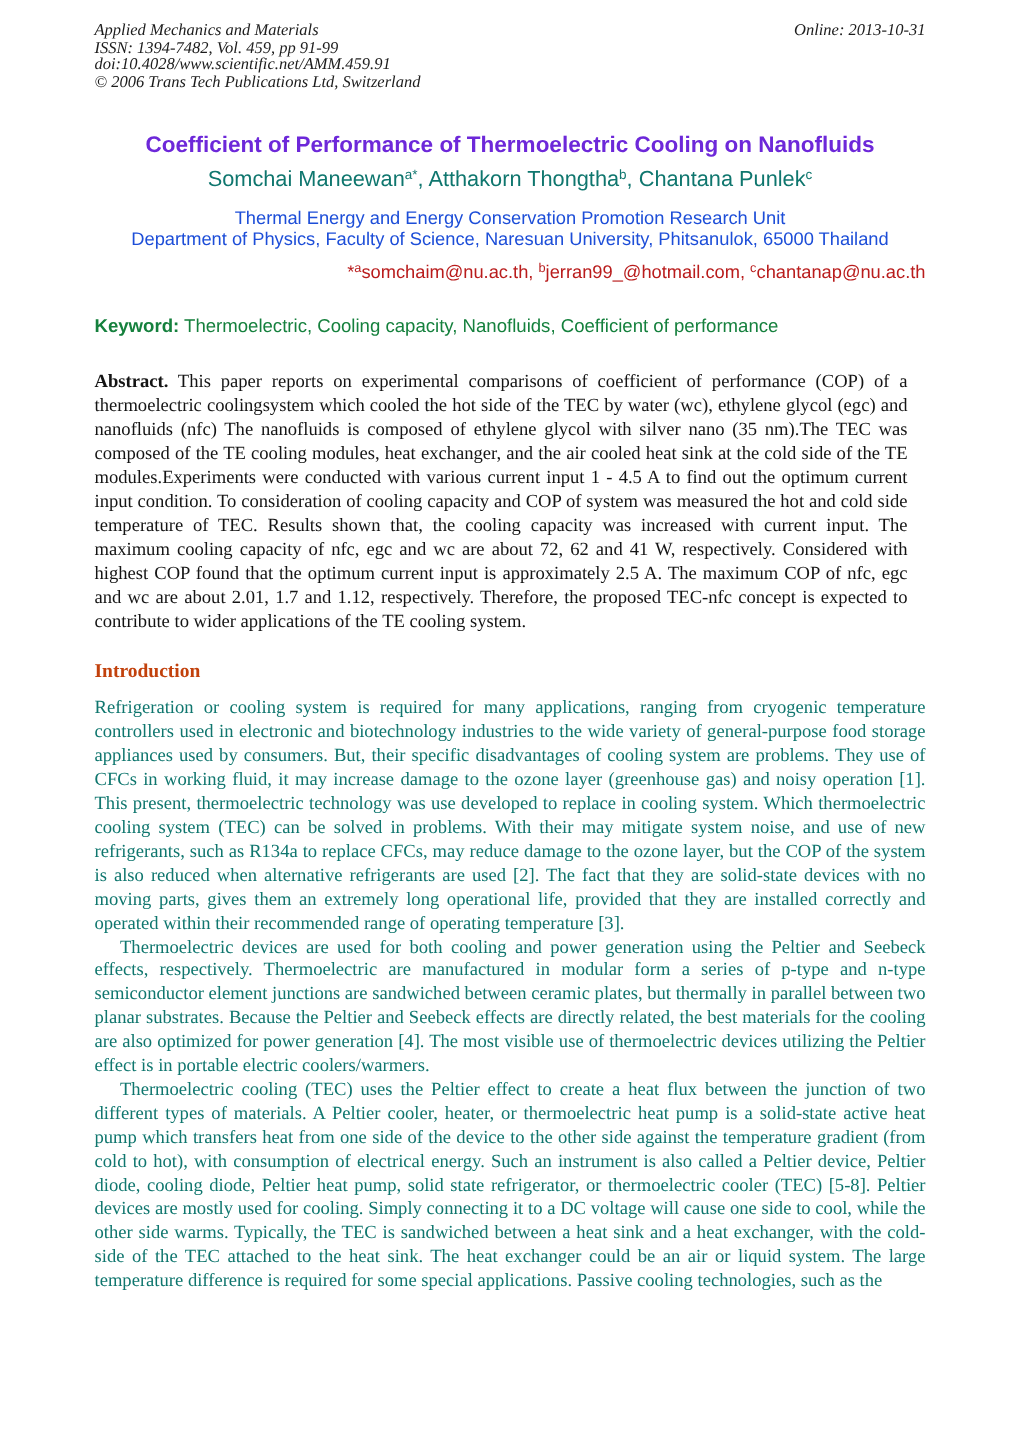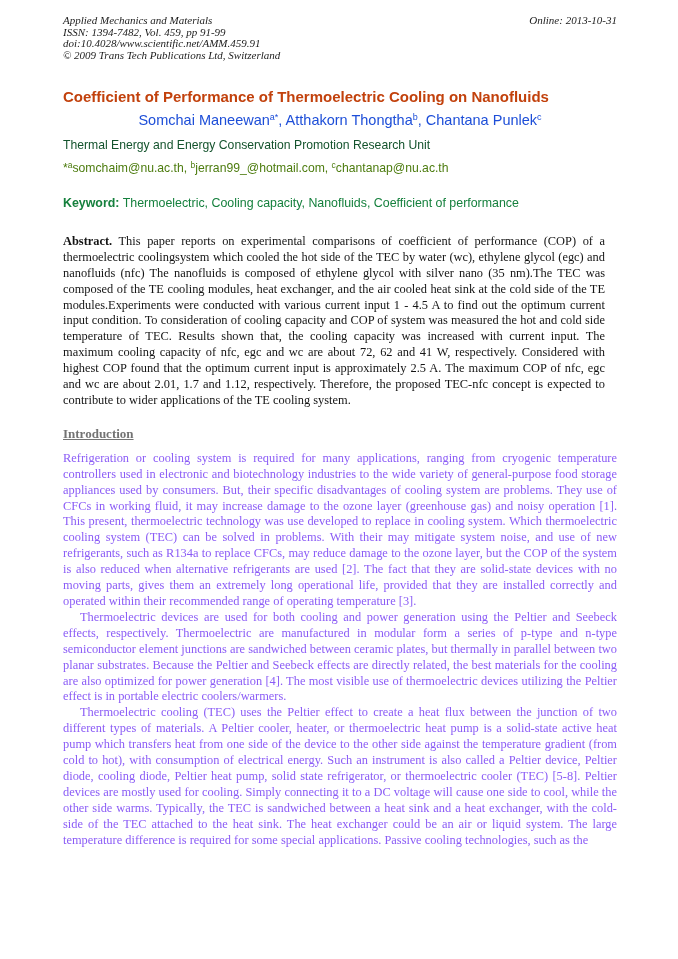--- a/index.html
+++ b/index.html
@@ -25,44 +25,46 @@
     justify-content: space-between;
     align-items: flex-start;
     font: italic 11px/11.6px "Liberation Serif", serif;
     color: #1c1c1c;
   }
   .journal-header-left div { white-space: nowrap; }
   .online-date { white-space: nowrap; text-align: left; }
 
   .paper-title {
     font: bold 15px/1.18 "Liberation Sans", sans-serif;
+    text-align: center;
     margin: 27px 0 0 0;
-    color: #c2410c;
+    color: #6d28d9;
   }
   .authors-line {
     font: 14.5px/1.1 "Liberation Sans", sans-serif;
     text-align: center;
     margin-top: 7px;
-    color: #1d4ed8;
+    color: #0f766e;
   }
   .authors-line sup {
     font-size: 9px;
     line-height: 0;
     vertical-align: 5px;
   }
   .affiliations {
     font: 12.2px/13.6px "Liberation Sans", sans-serif;
+    text-align: center;
     margin-top: 10px;
-    color: #14532d;
+    color: #1d4ed8;
   }
   .emails-line {
     font: 12.2px/1.1 "Liberation Sans", sans-serif;
-    text-align: left;
+    text-align: right;
     margin-top: 9px;
-    color: #4d7c0f;
+    color: #b91c1c;
   }
   .emails-line sup {
     font-size: 8.5px;
     line-height: 0;
     vertical-align: 4px;
   }
   .keywords-line {
     font: 12.4px/1.2 "Liberation Sans", sans-serif;
     margin-top: 21px;
     color: #15803d;
@@ -73,53 +75,53 @@
     font: 12.4px/15.9px "Liberation Serif", serif;
     text-align: justify;
     margin: 23px 12px 0 0;
     color: #141414;
   }
   .abstract-par b { font-weight: bold; }
 
   .section-heading {
     font: bold 13px/16px "Liberation Serif", serif;
     margin: 17px 0 0 0;
-    color: #737373;
-    text-decoration: underline;
+    color: #c2410c;
   }
   .body-par {
     font: 12.4px/15.9px "Liberation Serif", serif;
     text-align: justify;
     margin: 0;
-    color: #8b5cf6;
+    color: #0f766e;
   }
   .body-par.first { margin-top: 9px; }
   .body-par.indent { text-indent: 17px; }
 </style>
 </head>
 <body>
 
 <div class="page">
 
   <div class="journal-header">
     <div class="journal-header-left">
       <div>Applied Mechanics and Materials</div>
       <div>ISSN: 1394-7482, Vol. 459, pp 91-99</div>
       <div>doi:10.4028/www.scientific.net/AMM.459.91</div>
-      <div>© 2009 Trans Tech Publications Ltd, Switzerland</div>
+      <div>© 2006 Trans Tech Publications Ltd, Switzerland</div>
     </div>
     <div class="online-date">Online: 2013-10-31</div>
   </div>
 
   <h1 class="paper-title">Coefficient of Performance of Thermoelectric Cooling on Nanofluids</h1>
 
   <div class="authors-line"><span>Somchai Maneewan</span><sup>a*</sup><span>, Atthakorn Thongtha</span><sup>b</sup><span>, Chantana Punlek</span><sup>c</sup></div>
 
   <div class="affiliations">
     <div>Thermal Energy and Energy Conservation Promotion Research Unit</div>
+    <div>Department of Physics, Faculty of Science, Naresuan University, Phitsanulok, 65000 Thailand</div>
   </div>
 
   <div class="emails-line"><span>*</span><sup>a</sup><span>somchaim@nu.ac.th, </span><span></span><sup>b</sup><span>jerran99_@hotmail.com, </span><span></span><sup>c</sup><span>chantanap@nu.ac.th</span></div>
 
   <div class="keywords-line"><b>Keyword:</b><span> Thermoelectric, Cooling capacity, Nanofluids, Coefficient of performance</span></div>
 
   <p class="abstract-par"><b>Abstract.</b><span> This paper reports on experimental comparisons of coefficient of performance (COP) of a thermoelectric coolingsystem which cooled the hot side of the TEC by water (wc), ethylene glycol (egc) and nanofluids (nfc) The nanofluids is composed of ethylene glycol with silver nano (35 nm).The TEC was composed of the TE cooling modules, heat exchanger, and the air cooled heat sink at the cold side of the TE modules.Experiments were conducted with various current input 1 - 4.5 A to find out the optimum current input condition. To consideration of cooling capacity and COP of system was measured the hot and cold side temperature of TEC. Results shown that, the cooling capacity was increased with current input. The maximum cooling capacity of nfc, egc and wc are about 72, 62 and 41 W, respectively. Considered with highest COP found that the optimum current input is approximately 2.5 A. The maximum COP of nfc, egc and wc are about 2.01, 1.7 and 1.12, respectively.  Therefore, the proposed TEC-nfc concept is expected to contribute to wider applications of the TE cooling system.</span></p>
 
   <h2 class="section-heading">Introduction</h2>
 

